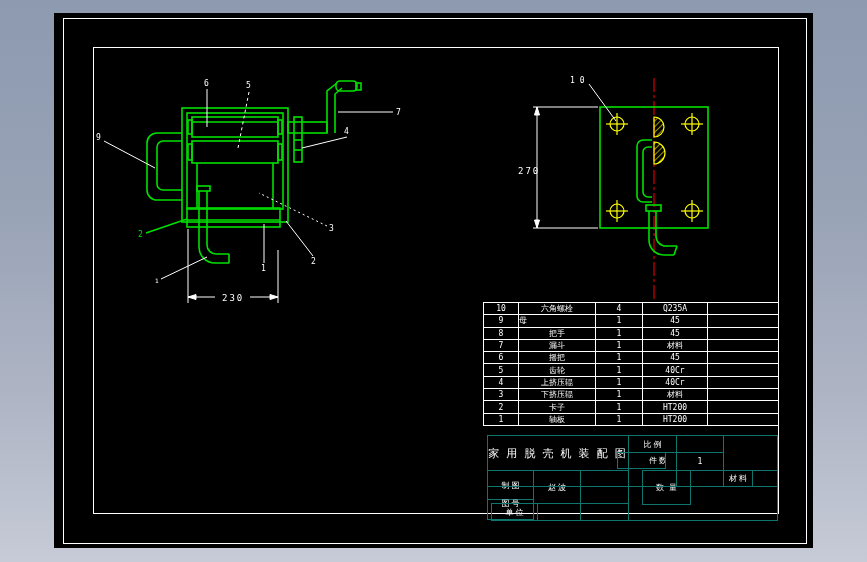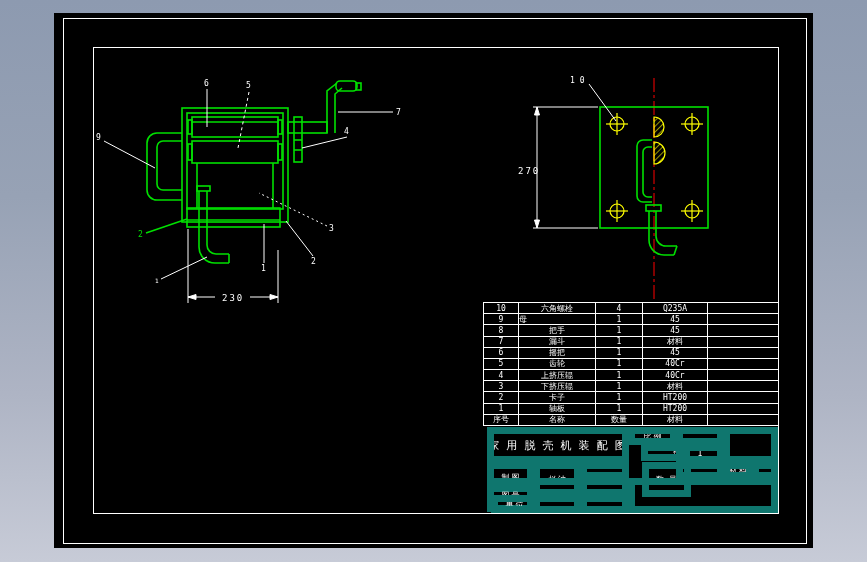--- a/index.html
+++ b/index.html
@@ -24,23 +24,23 @@
     border:1px solid #fff;color:#fff;font-size:8px;line-height:9px;
     text-align:center;padding:0;height:10px;overflow:hidden;white-space:nowrap;
     font-family:"Liberation Sans",sans-serif;
   }
   table.parts td.mono{font-family:"DejaVu Sans Mono",monospace;}
   table.parts td.left{text-align:left;}
 
   
   .tblock{position:absolute;left:433px;top:414px;width:291px;height:86px;}
   .tblock .cell{
-    position:absolute;border:7px solid #0f766e;box-sizing:border-box;color:#fff;
+    position:absolute;border:1px solid #0f766e;box-sizing:border-box;color:#fff;
     font-size:8px;display:flex;align-items:center;justify-content:center;
-    font-family:"Liberation Sans",sans-serif;white-space:nowrap;overflow:hidden;
+    font-family:"Liberation Sans",sans-serif;white-space:nowrap;overflow:hidden;margin-top:8px;
   }
   .tblock .cell.big{font-size:11px;letter-spacing:2px;}
   .tblock .cell.mono{font-family:"DejaVu Sans Mono",monospace;}
 </style>
 </head>
 <body>
 
 <div class="canvas">
   <div class="frame outer"></div>
   <div class="frame inner"></div>
@@ -241,35 +241,28 @@
       <td class="mono">HT200</td>
       <td></td>
     </tr>
     <tr>
       <td class="mono">1</td>
       <td>轴板</td>
       <td class="mono">1</td>
       <td class="mono">HT200</td>
       <td></td>
     </tr>
-    <tr>
-      <td>序号</td>
-      <td>名称</td>
-      <td>数量</td>
-      <td>材料</td>
-      <td></td>
-    </tr>
   </tbody>
     </table>
 
   <div class="tblock">
     <div class="cell big" style="left:0;top:0;width:142px;height:36px;text-align:center;">家 用 脱 壳 机 装 配 图</div>
     <div class="cell" style="left:141px;top:0;width:49px;height:18px;">比 例</div>
     <div class="cell" style="left:189px;top:0;width:48px;height:18px;"></div>
-    <div class="cell" style="left:154px;top:17px;width:49px;height:17px;padding-left:33px;">件 数</div>
+    <div class="cell" style="left:130px;top:17px;width:49px;height:17px;padding-left:33px;">件 数</div>
     <div class="cell mono" style="left:189px;top:17px;width:48px;height:19px;">1</div>
     <div class="cell" style="left:236px;top:0;width:55px;height:36px;"></div>
 
     <div class="cell" style="left:0;top:35px;width:47px;height:30px;">制 图</div>
     <div class="cell" style="left:46px;top:35px;width:48px;height:34px;">赵 波</div>
     <div class="cell" style="left:93px;top:35px;width:49px;height:17px;"></div>
     <div class="cell" style="left:155px;top:35px;width:49px;height:35px;font-family:Liberation Mono, monospace;">数 量</div>
     <div class="cell" style="left:189px;top:35px;width:48px;height:17px;"></div>
     <div class="cell" style="left:236px;top:35px;width:30px;height:17px;">材 料</div>
     <div class="cell" style="left:265px;top:35px;width:26px;height:17px;"></div>

